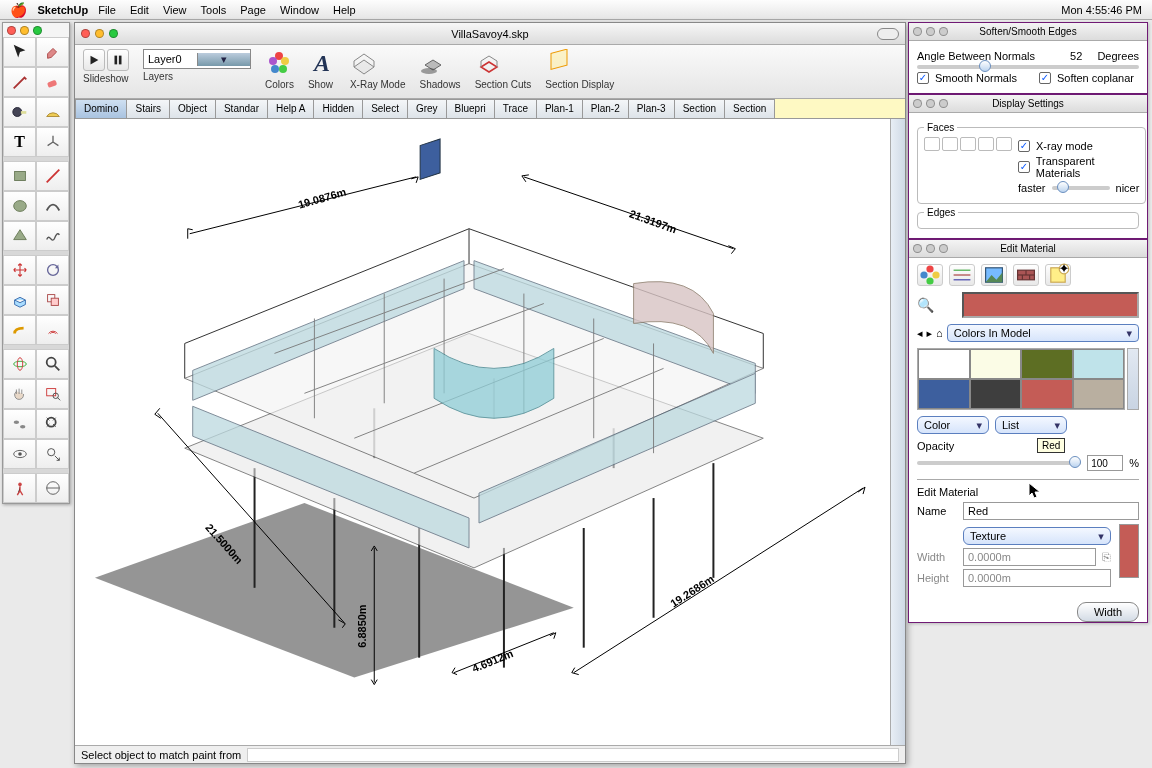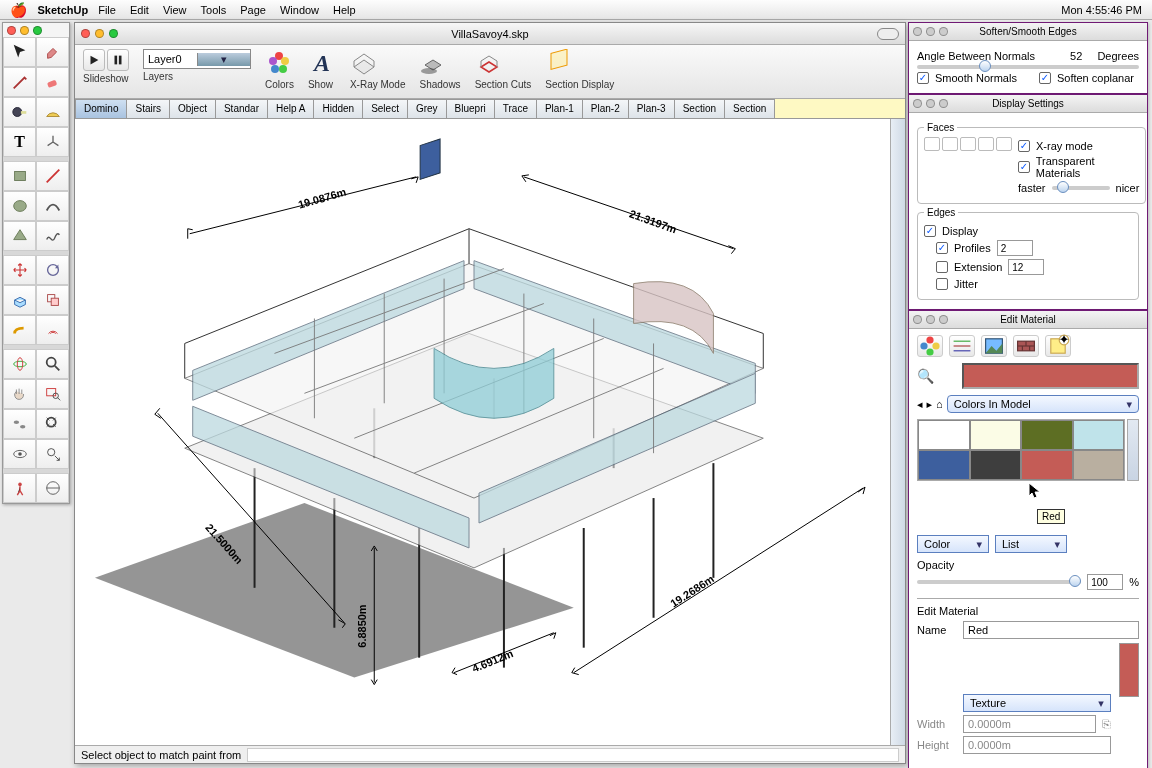--- a/index.html
+++ b/index.html
@@ -77,21 +77,21 @@
 .maticons .mi2 { width:26px;height:22px;border:1px solid #ccc;border-radius:3px;background:linear-gradient(#fff,#e8e8e8);display:flex;align-items:center;justify-content:center;}
 .matswatch { height:26px; border:2px inset #aaa; margin-left:24px;}
 .matnav { display:flex; align-items:center; gap:4px; margin:6px 0;}
 .matnav .sel { flex:1; height:18px; border:1px solid #5b7fbf; border-radius:4px; background:linear-gradient(#f4f8ff,#d6e4fb); display:flex; align-items:center; padding:0 6px;}
 .matnav .sel .dd2{margin-left:auto;color:#336;}
 .swatches { display:grid; grid-template-columns: repeat(4,1fr); border:1px solid #aaa; width: 212px;}
 .swatches .sw { height:30px; border:1px solid #888;}
 .tooltip { position:absolute; background:#ffffe1; border:1px solid #333; padding:1px 4px; font-size:10px;}
 
 .selrow { display:flex; gap:6px; margin:6px 0;}
-.sel2 { height:18px; border:1px solid #5b7fbf; border-radius:0; background:linear-gradient(#f4f8ff,#d6e4fb); display:flex; align-items:center; padding:0 6px;margin-top:48px;}
+.sel2 { height:18px; border:1px solid #5b7fbf; border-radius:6px; background:linear-gradient(#f4f8ff,#d6e4fb); display:flex; align-items:center; padding:0 6px;}
 .sel2 .dd2{margin-left:auto;color:#336;}
 
 .editblock { border-top:1px solid #aaa; padding-top:6px; margin-top:8px;}
 .editblock h4{font-size:11px;font-weight:normal;margin-bottom:4px;}
 .txtin{height:18px;border:1px solid #999;background:#fff;flex:1;padding:0 4px;}
 .bigswatch{width:54px;height:54px;border:1px solid #999;}
 .closebtn{height:20px;border:1px solid #888;border-radius:9px;background:linear-gradient(#fff,#d3dbe5);padding:0 16px;display:inline-flex;align-items:center;float:right;margin-top:8px;}
 
 
 .vscroll { width:15px; background:linear-gradient(90deg,#e8eef5,#cfd9e5); border-left:1px solid #aaa;}
@@ -554,40 +554,20 @@
                   <div class="thumb" style="left:10%"></div>
                 </div>
                 <span>nicer</span>
               </div>
           </div>
         </div>
       </fieldset>
       <fieldset>
           <legend>Edges</legend>
         <div style="display:flex;">
-          <div style="flex:1">
-            <div class="fieldrow">
-                <span class="chk on"></span>
-                <span>Display</span>
-              </div>
-            <div class="fieldrow" style="padding-left:12px">
-                <span class="chk on"></span>
-                <span>Profiles</span>
-                <input class="numin" value="2" style="">
-              </div>
-            <div class="fieldrow" style="padding-left:12px">
-                <span class="chk"></span>
-                <span>Extension</span>
-                <input class="numin" value="12" style="">
-              </div>
-            <div class="fieldrow" style="padding-left:12px">
-                <span class="chk"></span>
-                <span>Jitter</span>
-              </div>
-          </div>
         </div>
       </fieldset>
     </div>
   </div>
 
   <div class="panel" style="position:relative">
     <div class="ptitle">
         <span class="dot" style="background:#ccc"></span>
         <span class="dot" style="background:#ccc"></span>
         <span class="dot" style="background:#ccc"></span>

